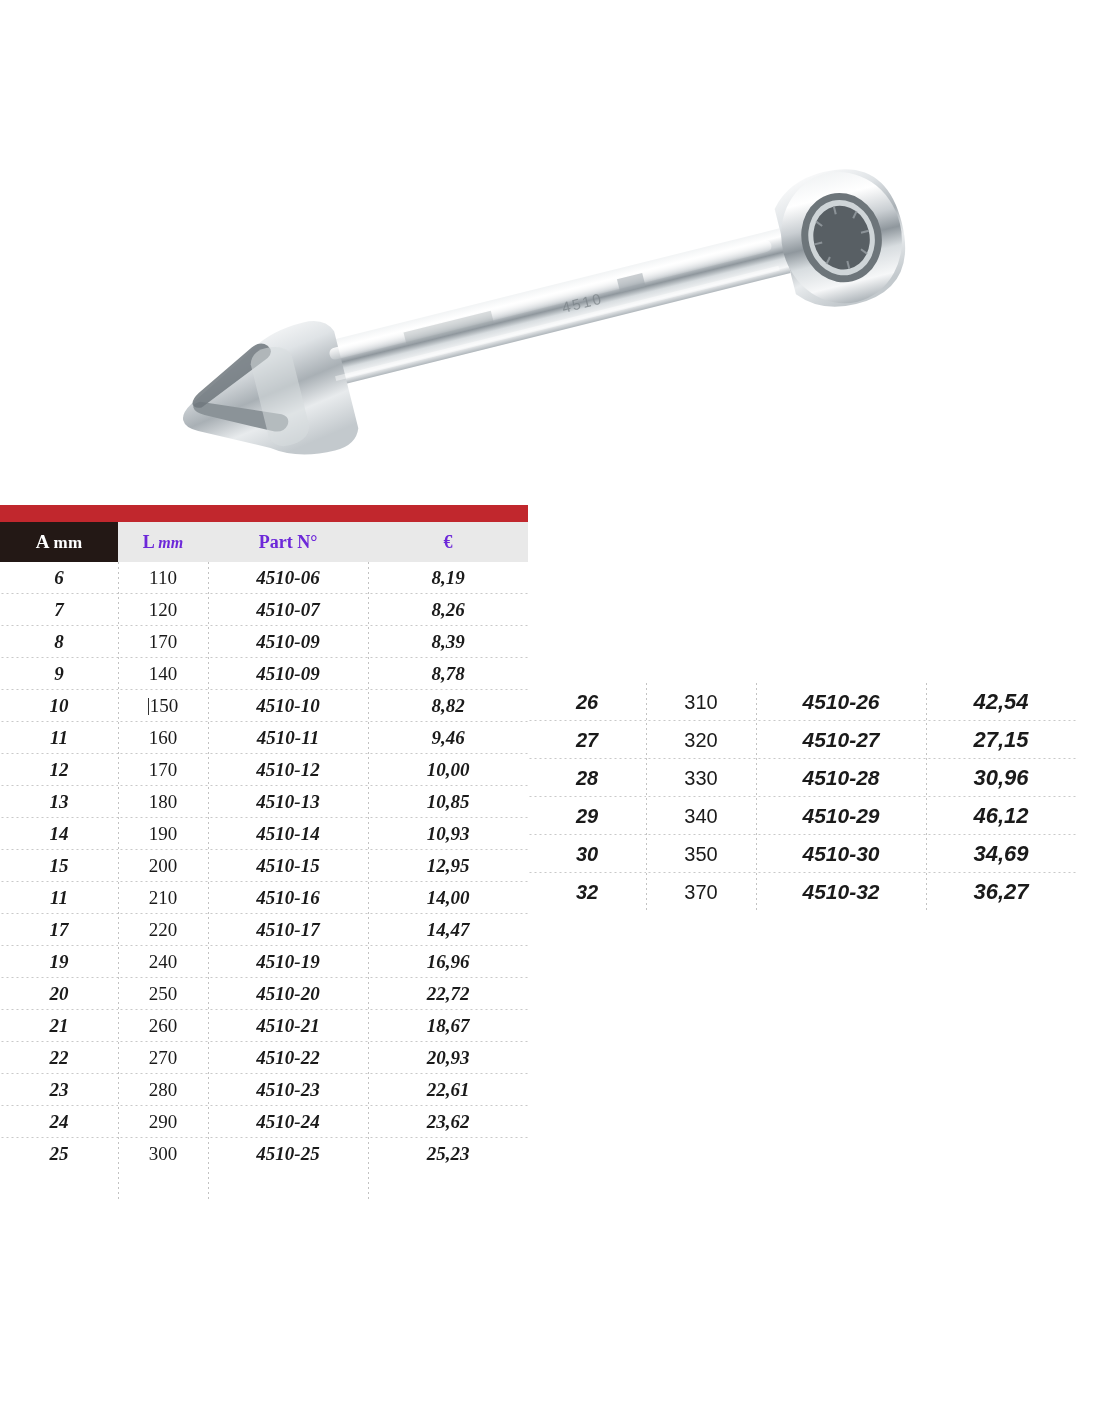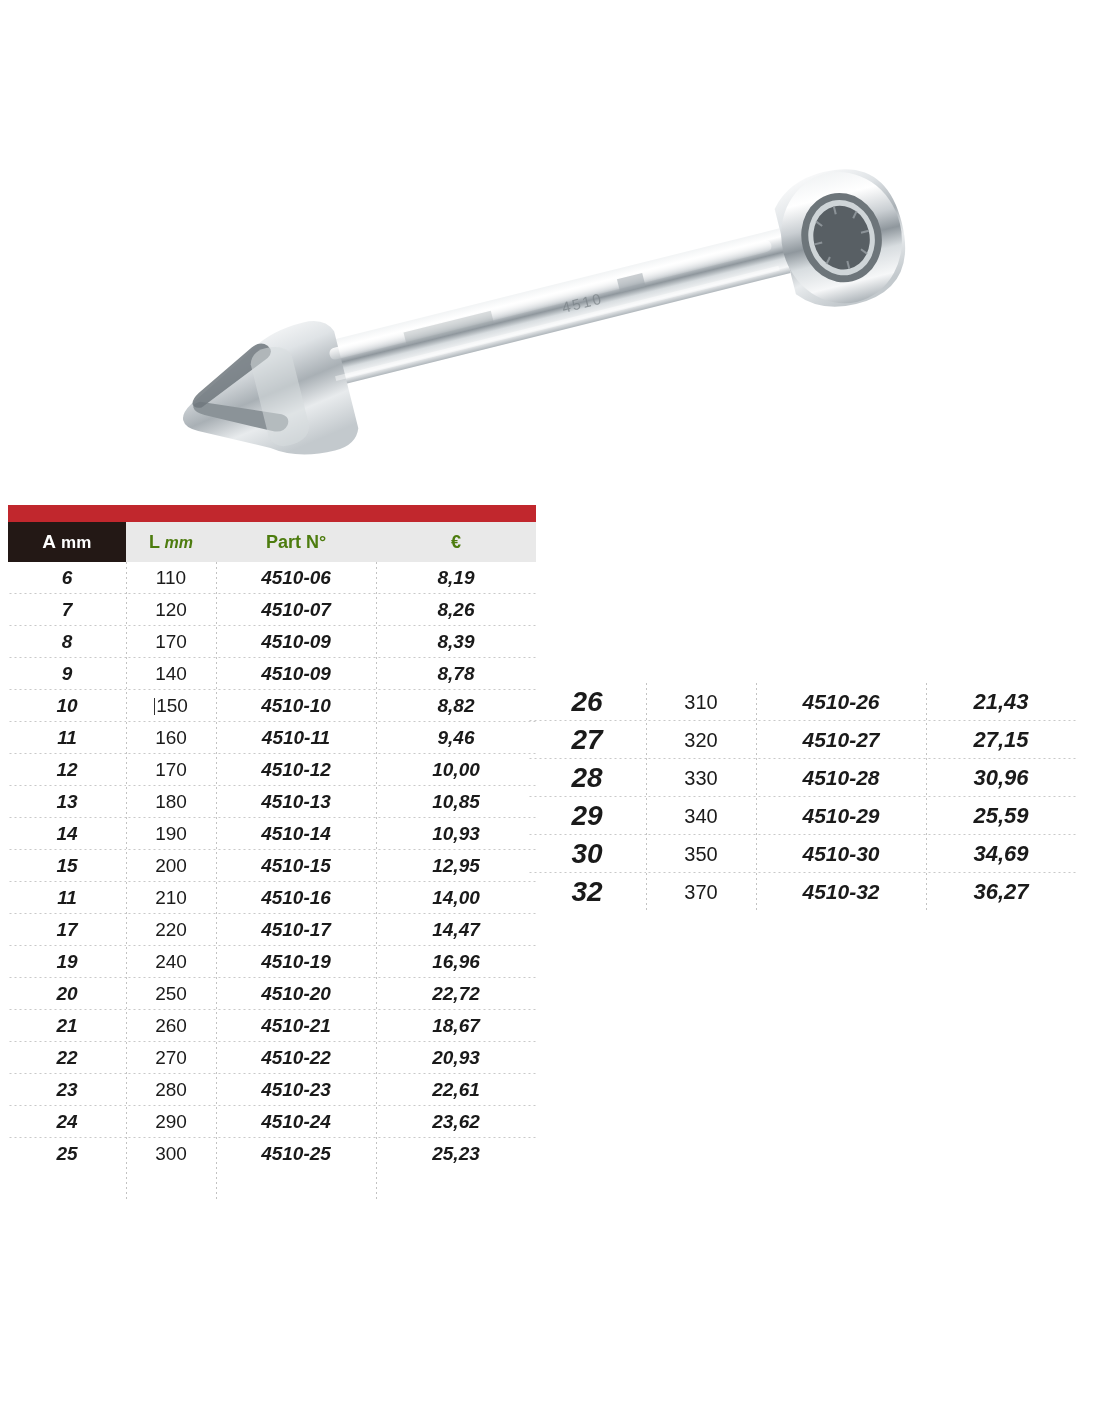--- a/index.html
+++ b/index.html
@@ -23,23 +23,24 @@
     top: 0;
     width: 1100px;
     height: 470px;
   }
 
   
   .table-block {
     position: absolute;
   }
   #table-main {
-    left: 8px;
+    left: 0px;
     top: 505px;
     width: 528px;
+    font-family: Liberation Serif, serif;
   }
   #table-secondary {
     left: 528px;
     top: 683px;
     width: 548px;
   }
 
   .red-bar {
     height: 17px;
     background: #c1272d;
@@ -62,21 +63,21 @@
     color: #ffffff;
     font-weight: bold;
     font-size: 19px;
     text-align: center;
     height: 40px;
     letter-spacing: .2px;
   }
   .hdr-a .unit { font-weight: bold; font-size: 17px; }
   .hdr-rest {
     background: #e9e9e9;
-    color: #4d7c0f;
+    color: #6d28d9;
     font-size: 18px;
     text-align: center;
     height: 40px;
   }
   .hdr-rest .unit {
     font-style: italic;
     font-size: 16px;
   }
 
   
@@ -123,21 +124,21 @@
   #table-main col.col-l { width: 90px; }
   #table-main col.col-p { width: 160px; }
   #table-main col.col-e { width: 160px; }
 
   #table-secondary col.col-a { width: 118px; }
   #table-secondary col.col-l { width: 110px; }
   #table-secondary col.col-p { width: 170px; }
   #table-secondary col.col-e { width: 150px; }
 
   #table-secondary tbody td { height: 38px; font-size: 21px; }
-  #table-secondary .c-a { font-size: 28px; }
+  #table-secondary .c-a { font-size: 20px; }
   #table-secondary .c-e { font-size: 22px; }
   #table-secondary .c-p { font-size: 21px; }
   #table-secondary .c-l { font-size: 20px; }
 
   .caret {
     display: inline-block;
     width: 1px;
     height: 17px;
     background: #333;
     vertical-align: -3px;
@@ -365,39 +366,39 @@
         <col class="col-a">
           <col class="col-l">
           <col class="col-p">
           <col class="col-e">
       </colgroup>
       <tbody id="sec-body">
           <tr>
             <td class="c-a">26</td>
             <td class="c-l">310</td>
             <td class="c-p">4510-26</td>
-            <td class="c-e">21,43</td>
+            <td class="c-e">42,54</td>
           </tr>
           <tr>
             <td class="c-a">27</td>
             <td class="c-l">320</td>
             <td class="c-p">4510-27</td>
             <td class="c-e">27,15</td>
           </tr>
           <tr>
             <td class="c-a">28</td>
             <td class="c-l">330</td>
             <td class="c-p">4510-28</td>
             <td class="c-e">30,96</td>
           </tr>
           <tr>
             <td class="c-a">29</td>
             <td class="c-l">340</td>
             <td class="c-p">4510-29</td>
-            <td class="c-e">25,59</td>
+            <td class="c-e">46,12</td>
           </tr>
           <tr>
             <td class="c-a">30</td>
             <td class="c-l">350</td>
             <td class="c-p">4510-30</td>
             <td class="c-e">34,69</td>
           </tr>
           <tr>
             <td class="c-a">32</td>
             <td class="c-l">370</td>

